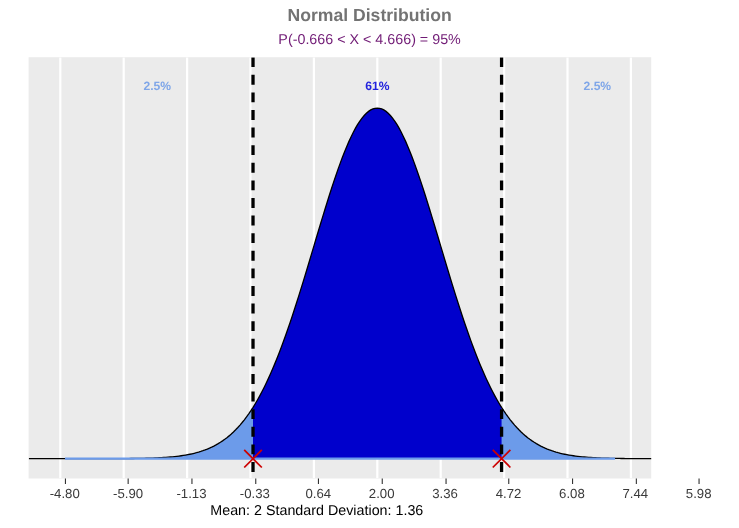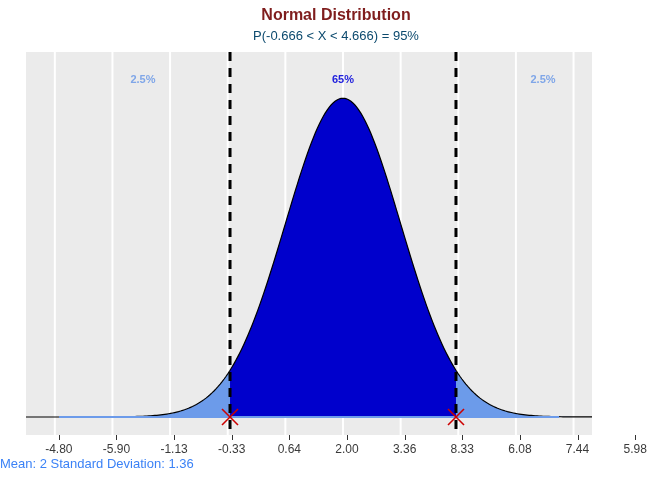--- a/index.html
+++ b/index.html
@@ -22,31 +22,31 @@
   }
   
   .chart-title {
     position: absolute;
     left: 0;
     top: 6px;
     width: 672px;
     text-align: center;
     font-size: 16px;
     font-weight: bold;
-    color: #7f1d1d;
+    color: #737373;
     letter-spacing: 0px;
   }
   .chart-subtitle {
     position: absolute;
     left: 0;
     top: 28px;
     width: 672px;
     text-align: center;
     font-size: 13px;
-    color: #0c4a6e;
+    color: #701a75;
   }
   
   .plot-panel {
     position: absolute;
     left: 26px;
     top: 52px;
     width: 566px;
     height: 383px;
     background: #ebebeb;
     overflow: hidden;
@@ -85,22 +85,23 @@
     font-size: 12px;
     color: #3a3a3a;
     transform: translateX(-50%);
     white-space: nowrap;
   }
   .axis-footer {
     position: absolute;
     left: 0;
     top: 456px;
     width: 576px;
+    text-align: center;
     font-size: 13px;
-    color: #3b82f6;
+    color: #000000;
     white-space: nowrap;
   }
 </style>
 </head>
 <body>
 
 <div id="chart-root">
 
   <div class="chart-title">Normal Distribution</div>
 
@@ -129,42 +130,42 @@
           <line x1="196.0157754010695" y1="357" x2="212.0157754010695" y2="373" stroke="#cc0000" stroke-width="1.6"></line>
           <line x1="196.0157754010695" y1="373" x2="212.0157754010695" y2="357" stroke="#cc0000" stroke-width="1.6"></line>
         </g>
         <g>
           <line x1="421.9842245989305" y1="357" x2="437.9842245989305" y2="373" stroke="#cc0000" stroke-width="1.6"></line>
           <line x1="421.9842245989305" y1="373" x2="437.9842245989305" y2="357" stroke="#cc0000" stroke-width="1.6"></line>
         </g>
       </svg>
     <div id="annotation-layer">
         <div class="pct-label" style="left: 116.968px; top: 21.15px; color: rgb(127, 166, 232);">2.5%</div>
-        <div class="pct-label" style="left: 317px; top: 21.15px; color: rgb(34, 34, 221);">65%</div>
+        <div class="pct-label" style="left: 317px; top: 21.15px; color: rgb(34, 34, 221);">61%</div>
         <div class="pct-label" style="left: 517.032px; top: 21.15px; color: rgb(127, 166, 232);">2.5%</div>
       </div>
   </div>
 
   <div class="axis-ticks" id="axis-ticks">
       <div class="tick-mark" style="left: 54.8182px;"></div>
       <div class="tick-label" style="left: 54.8182px;">-4.80</div>
       <div class="tick-mark" style="left: 112.455px;"></div>
       <div class="tick-label" style="left: 112.455px;">-5.90</div>
       <div class="tick-mark" style="left: 170.091px;"></div>
       <div class="tick-label" style="left: 170.091px;">-1.13</div>
       <div class="tick-mark" style="left: 227.727px;"></div>
       <div class="tick-label" style="left: 227.727px;">-0.33</div>
       <div class="tick-mark" style="left: 285.364px;"></div>
       <div class="tick-label" style="left: 285.364px;">0.64</div>
       <div class="tick-mark" style="left: 343px;"></div>
       <div class="tick-label" style="left: 343px;">2.00</div>
       <div class="tick-mark" style="left: 400.636px;"></div>
       <div class="tick-label" style="left: 400.636px;">3.36</div>
       <div class="tick-mark" style="left: 458.273px;"></div>
-      <div class="tick-label" style="left: 458.273px;">8.33</div>
+      <div class="tick-label" style="left: 458.273px;">4.72</div>
       <div class="tick-mark" style="left: 515.909px;"></div>
       <div class="tick-label" style="left: 515.909px;">6.08</div>
       <div class="tick-mark" style="left: 573.545px;"></div>
       <div class="tick-label" style="left: 573.545px;">7.44</div>
       <div class="tick-mark" style="left: 631.182px;"></div>
       <div class="tick-label" style="left: 631.182px;">5.98</div>
     </div>
 
   <div class="axis-footer">Mean: 2  Standard Deviation: 1.36</div>
 

